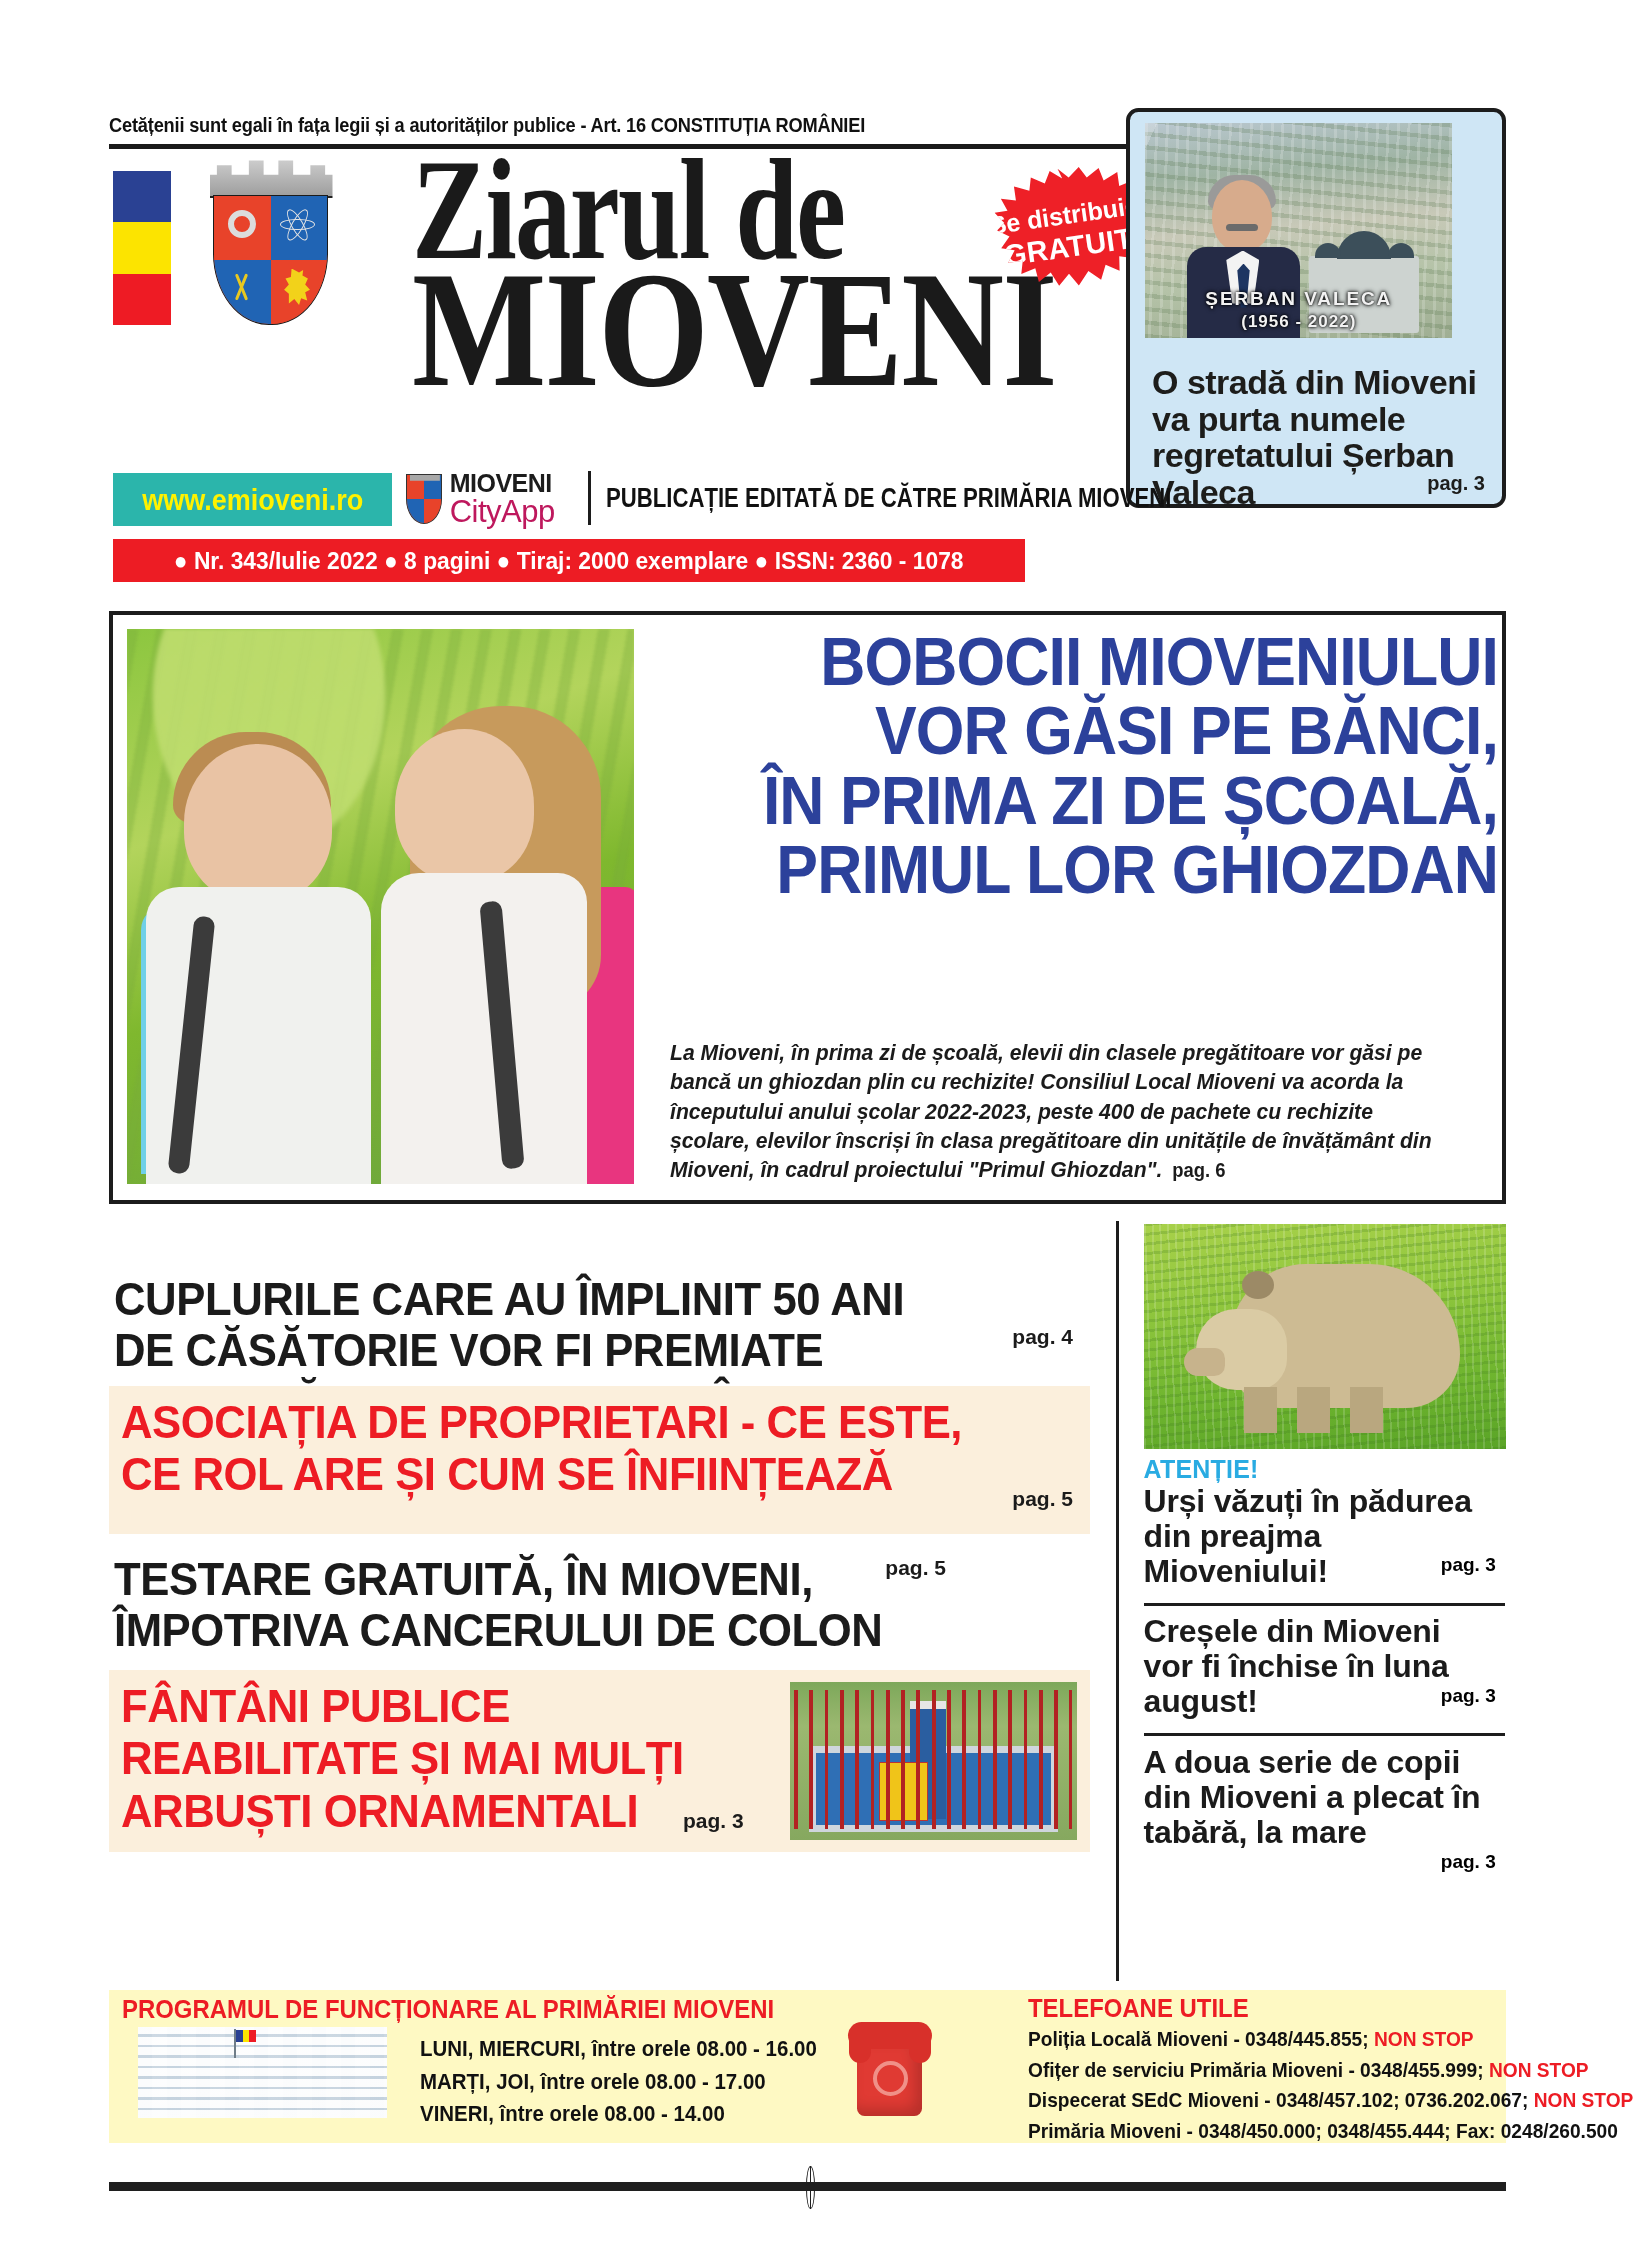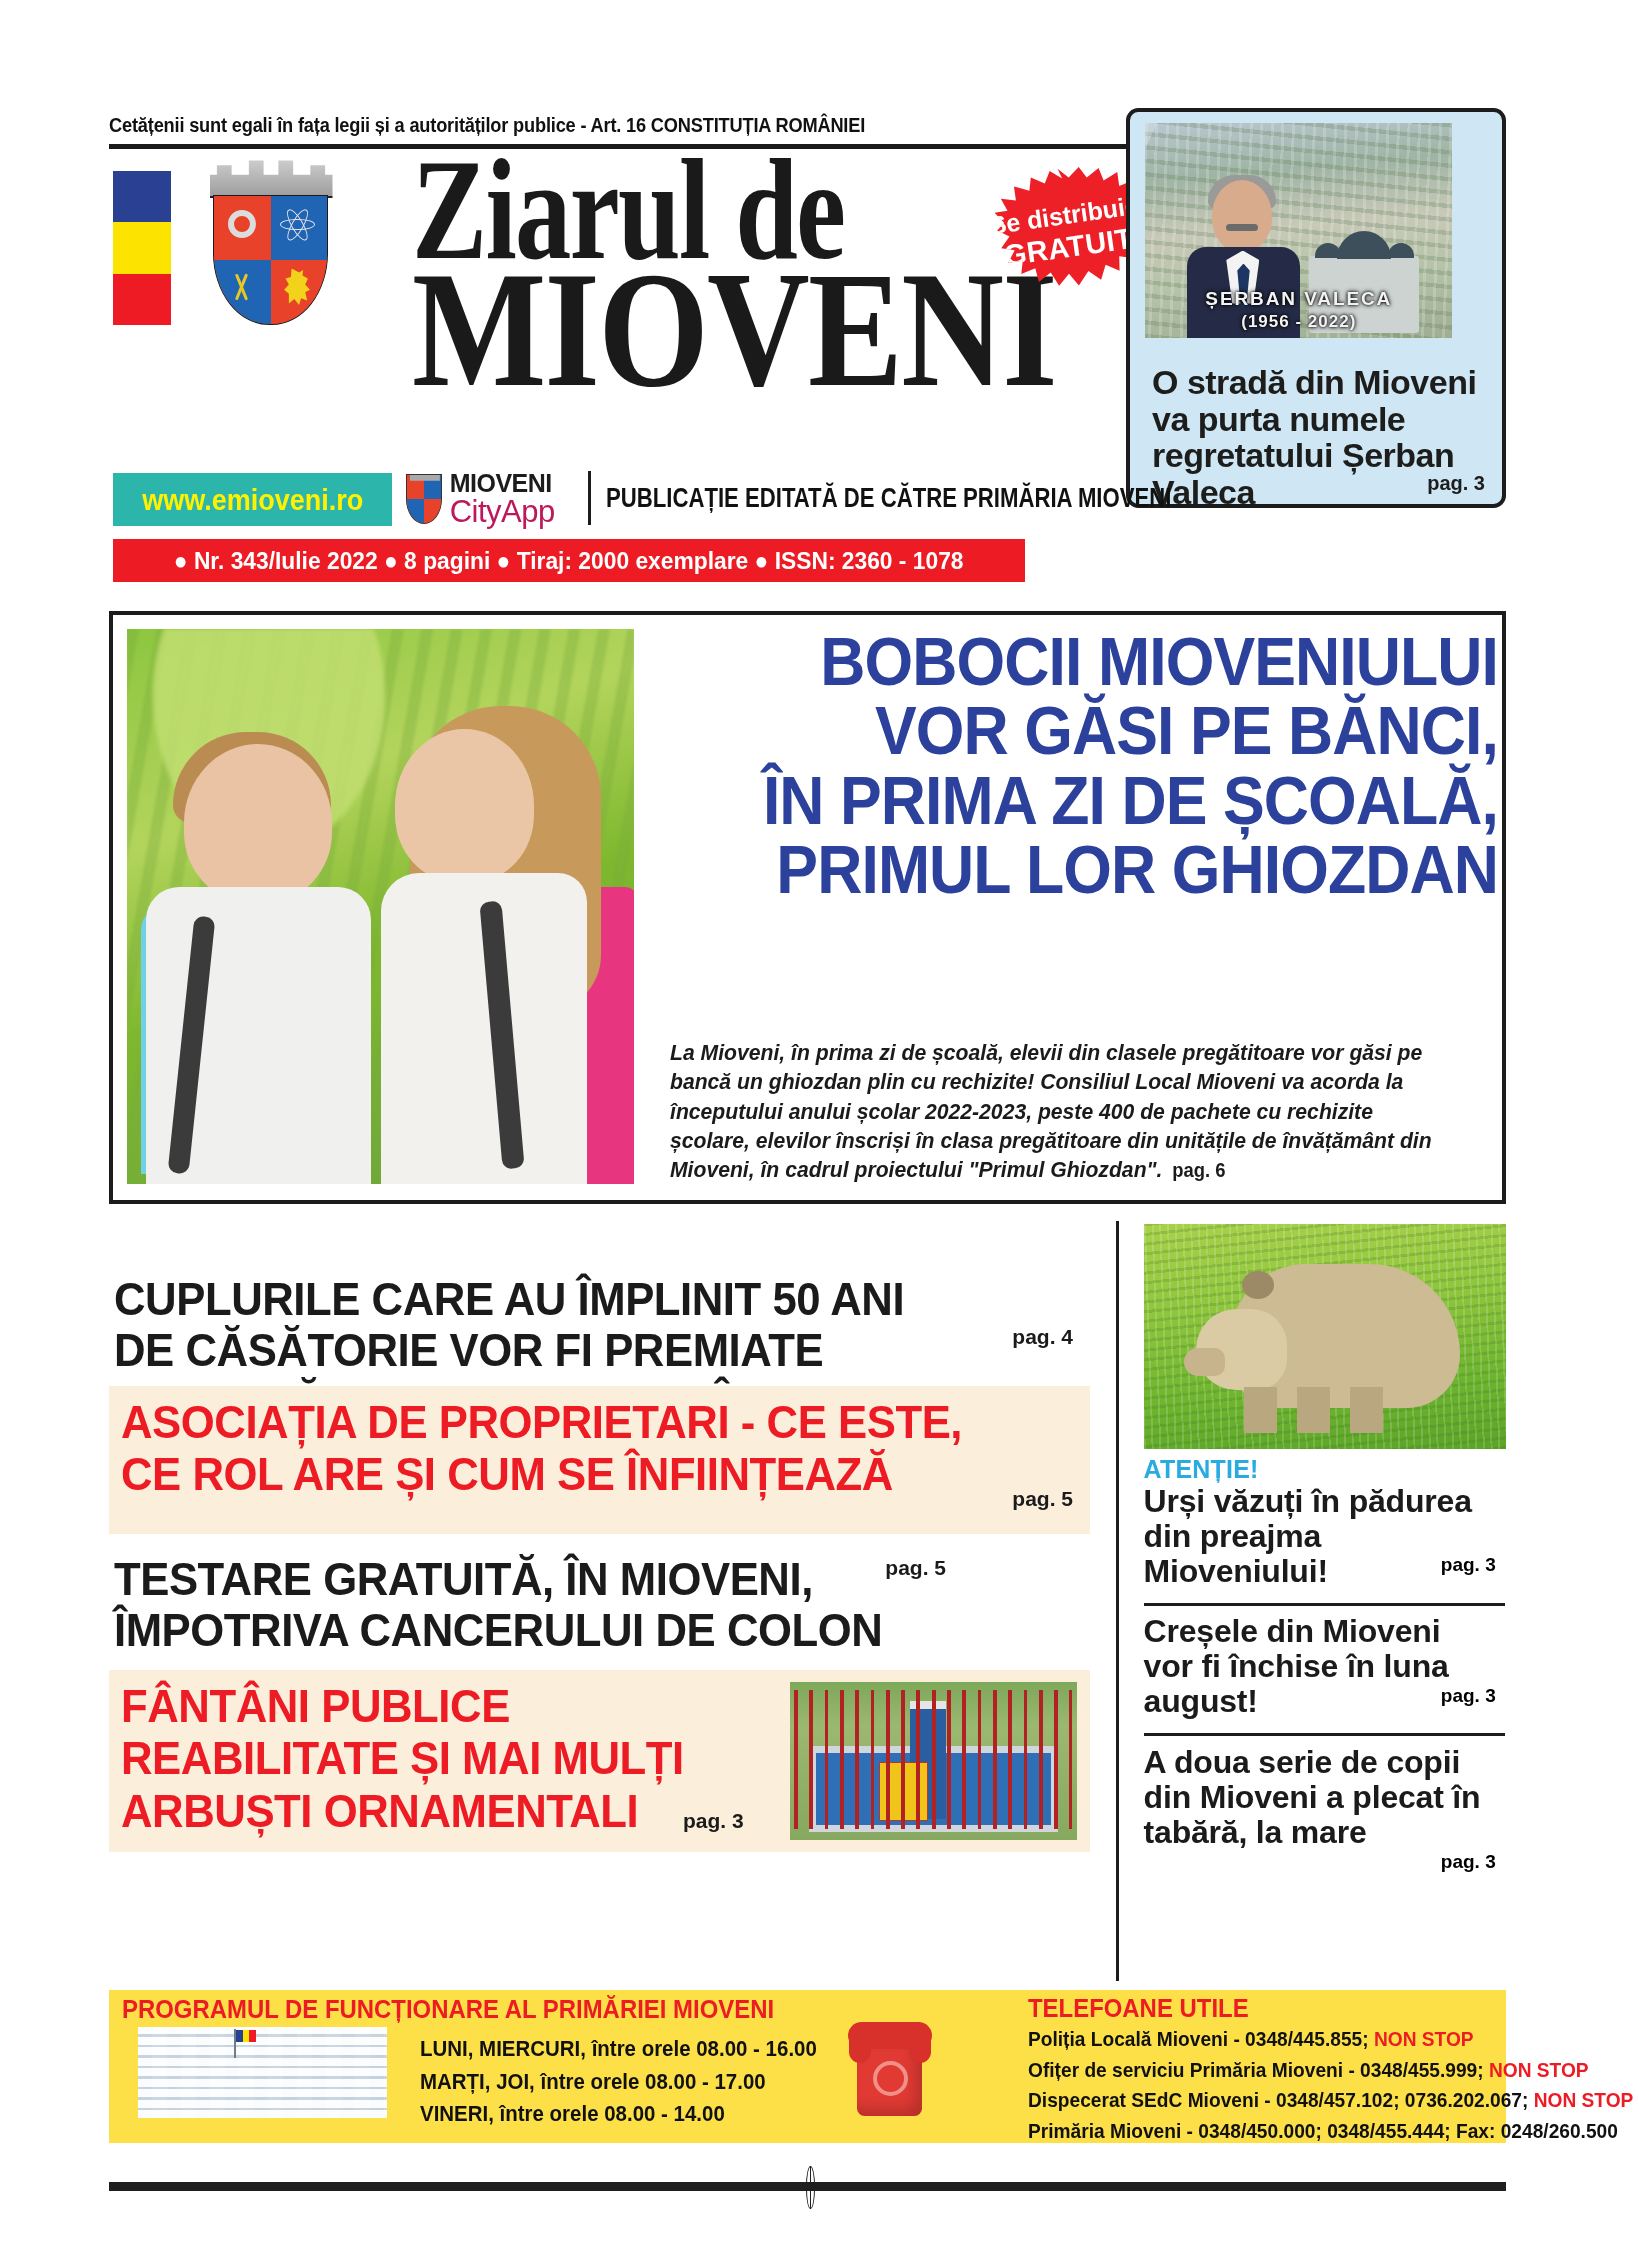--- a/index.html
+++ b/index.html
@@ -670,21 +670,21 @@
 
   .r3 { position: absolute; left: 8.6px; top: 525px; width: 354px; }
   .r3 .p { position: absolute; right: 1.9px; top: 106px; font-size: 19px; font-weight: bold;
            font-family: "Liberation Sans Narrow","Liberation Sans",sans-serif; }
 
   
   .bottom-panel {
     position: absolute;
     left: 109px; top: 1990px;
     width: 1397px; height: 153px;
-    background: #fde047;
+    background: #fef9c3;
   }
   .bp-title-left {
     position: absolute; left: 13.4px; top: 3.8px;
     color: #ED1C24;
     font-family: "Liberation Sans Narrow", "Liberation Sans", sans-serif;
     font-weight: bold;
     font-size: 26px;
     transform: scaleX(0.92);
     transform-origin: left top;
     white-space: nowrap;

